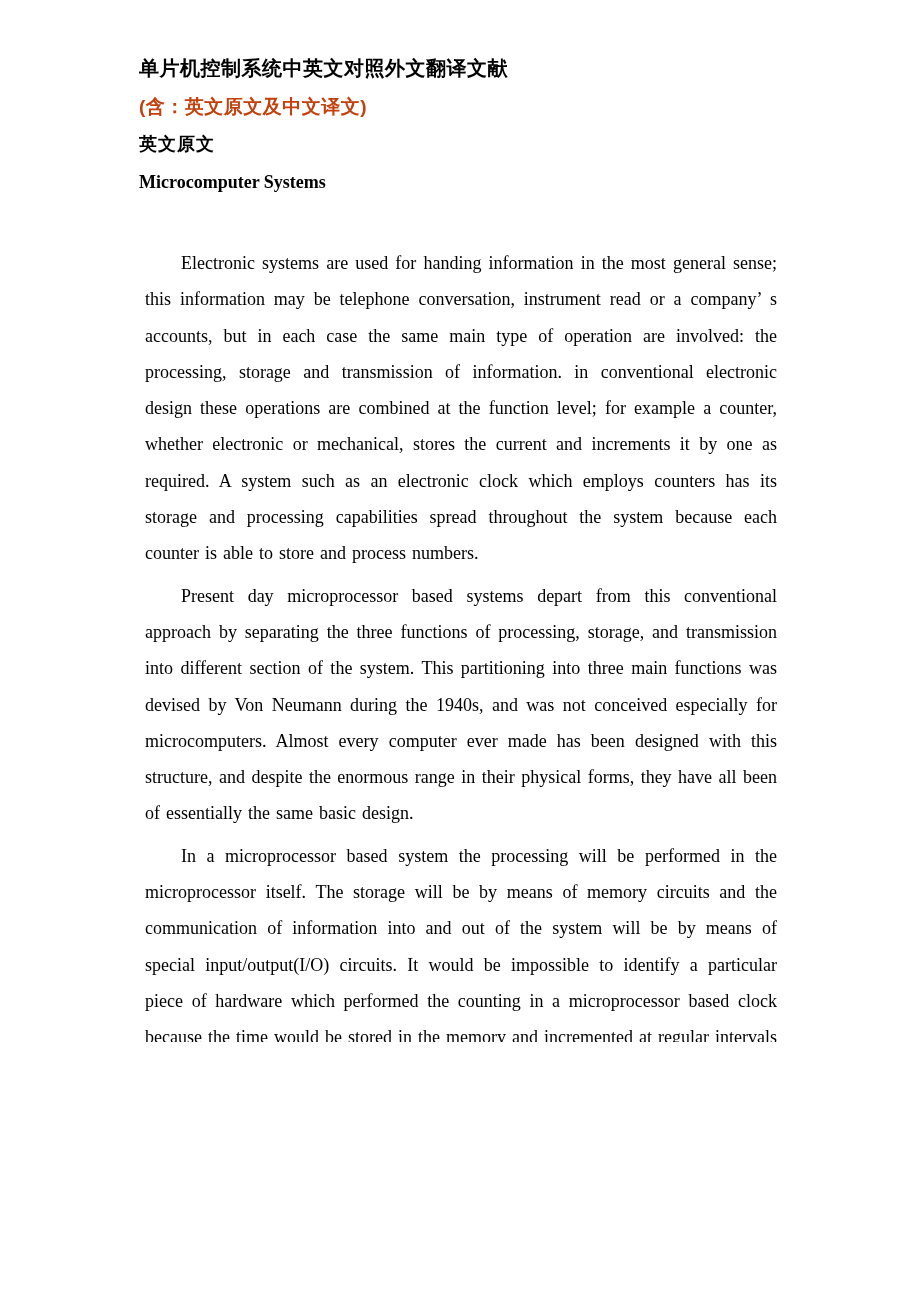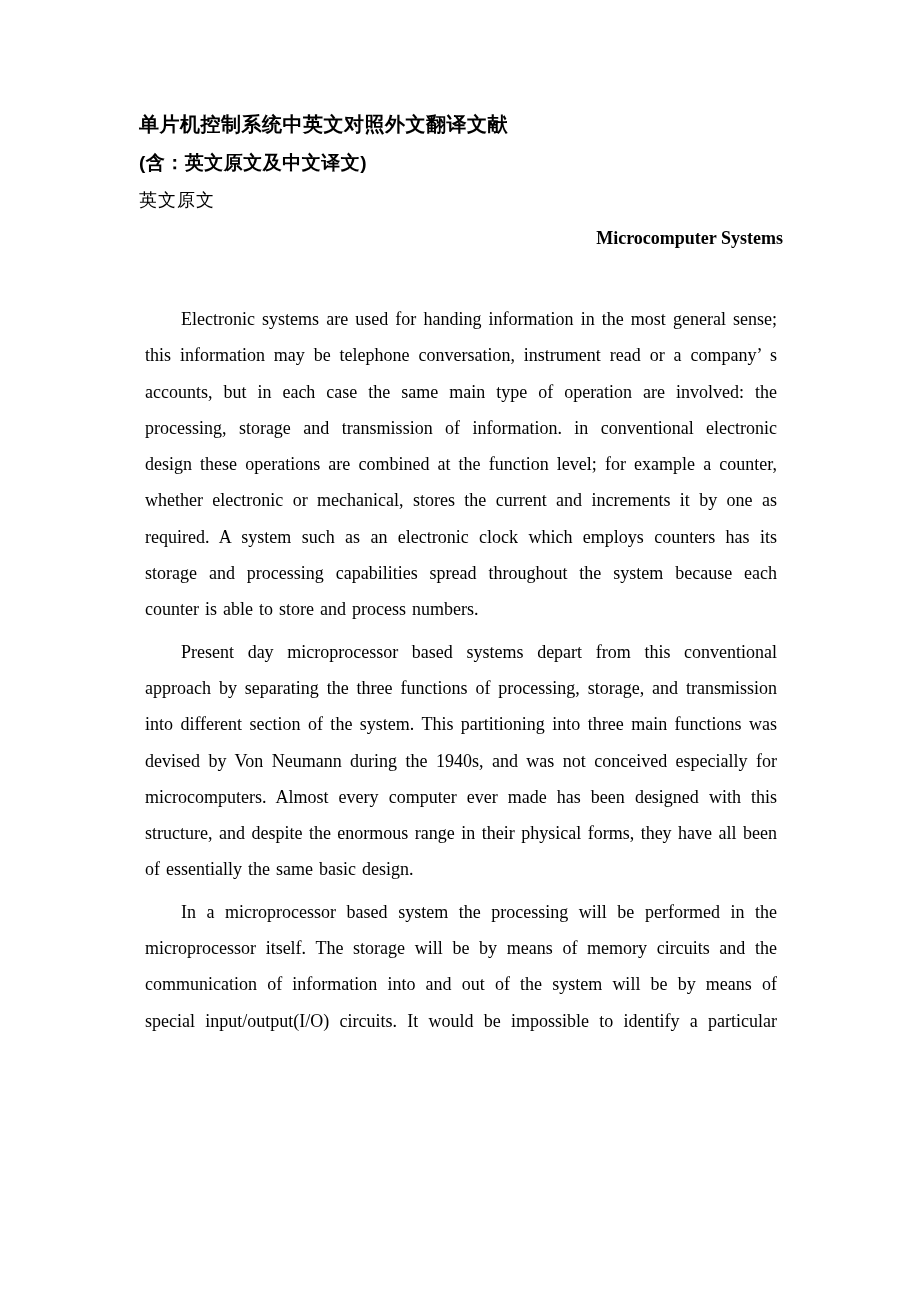--- a/index.html
+++ b/index.html
@@ -9,53 +9,53 @@
   }
   .page {
     position: relative;
     width: 920px;
     height: 1042px;
     background: #ffffff;
     overflow: hidden;
     font-family: "Liberation Serif", "DejaVu Serif", serif;
     color: #000000;
     box-sizing: border-box;
-    padding: 112px 137px 0 139px;
+    padding: 56px 137px 0 139px;
   }
   .doc-header {
     font-family: "Liberation Sans", "DejaVu Sans", sans-serif;
   }
   .cn-title {
     font-size: 20px;
     font-weight: bold;
     color: #000000;
     letter-spacing: 0.5px;
     line-height: 24px;
     margin: 0 0 15px 0;
   }
   .cn-subtitle-red {
     font-size: 19px;
     font-weight: bold;
-    color: #000000;
+    color: #c2410c;
     letter-spacing: 0.5px;
     line-height: 23px;
     margin: 0 0 15px 0;
   }
   .cn-section-label {
     font-size: 18px;
-    font-weight: normal;
+    font-weight: bold;
     color: #000000;
     letter-spacing: 1px;
     line-height: 22px;
     margin: 0 0 16px 0;
   }
   .article-title {
     font-size: 18px;
     font-weight: bold;
-    text-align: right;
+    text-align: left;
     line-height: 22px;
     margin: 0 0 52px 0;
     font-family: "Liberation Serif", "DejaVu Serif", serif;
   }
   .article-body p {
     font-size: 18px;
     line-height: 36.3px;
     text-align: justify;
     text-indent: 36px;
     margin: 6px;

